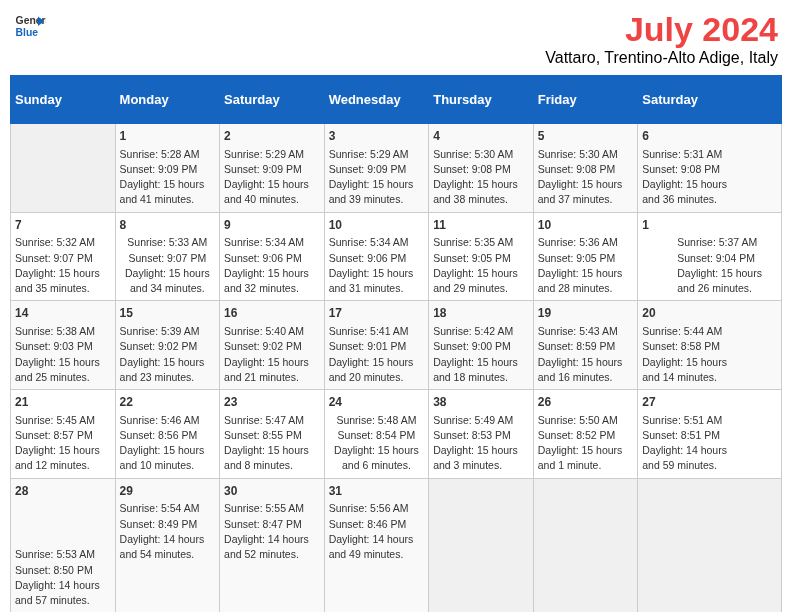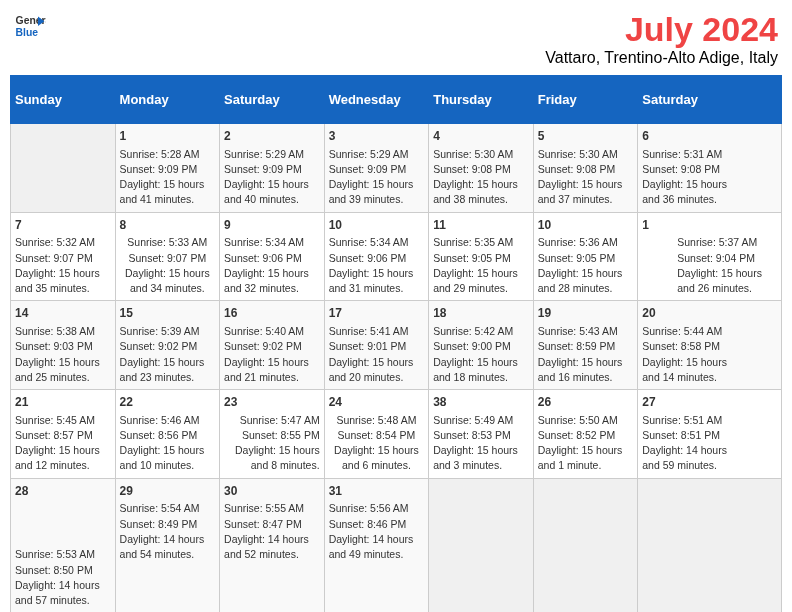--- a/index.html
+++ b/index.html
@@ -273,21 +273,21 @@
         </td>
         <td>
           <span class="day-number">22</span>
           <div class="day-info" style="white-space: pre-line;">Sunrise: 5:46 AM
 Sunset: 8:56 PM
 Daylight: 15 hours
 and 10 minutes.</div>
         </td>
         <td>
           <span class="day-number">23</span>
-          <div class="day-info" style="white-space: pre-line; text-align: right;">Sunrise: 5:47 AM
+          <div class="day-info" style="white-space: pre-line;">Sunrise: 5:47 AM
 Sunset: 8:55 PM
 Daylight: 15 hours
 and 8 minutes.</div>
         </td>
         <td>
           <span class="day-number">24</span>
           <div class="day-info" style="white-space: pre-line; text-align: center;">Sunrise: 5:48 AM
 Sunset: 8:54 PM
 Daylight: 15 hours
 and 6 minutes.</div>

